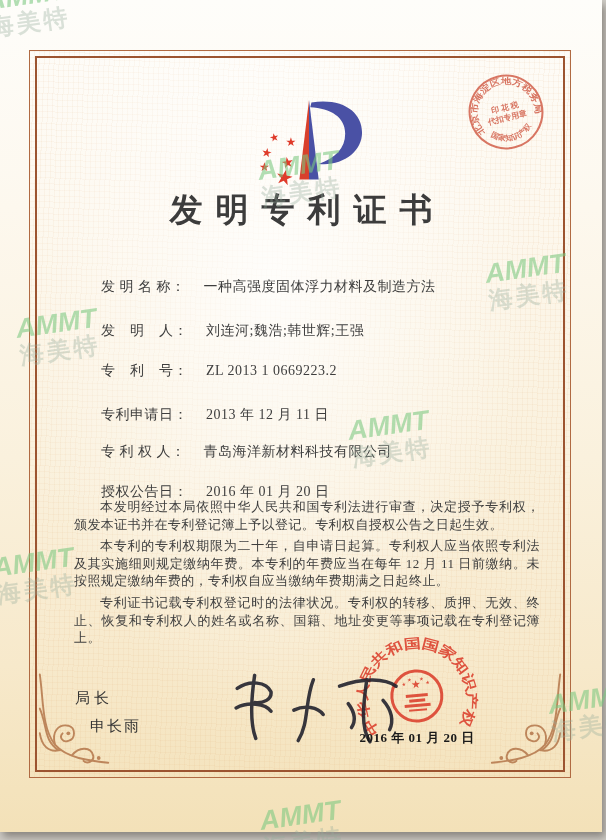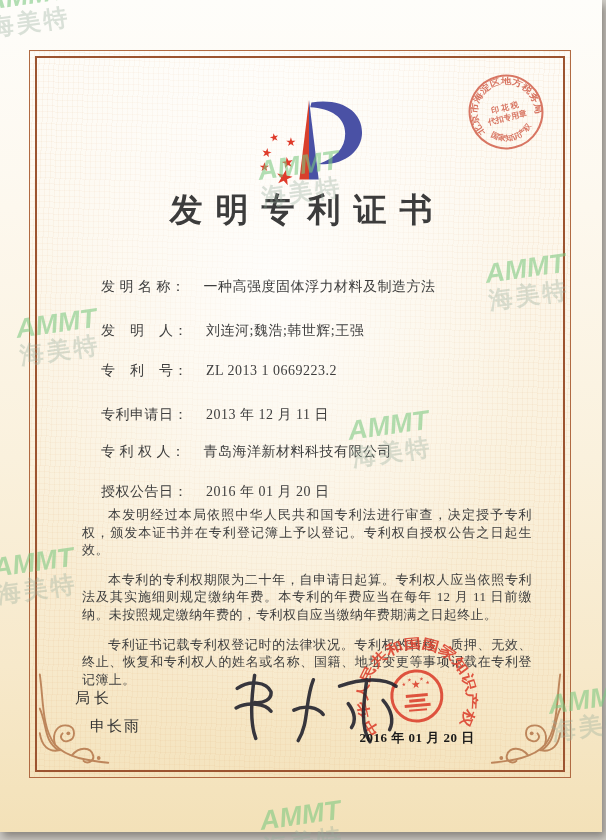--- a/index.html
+++ b/index.html
@@ -25,21 +25,21 @@
 
   .title{position:absolute;left:0;right:0;top:188px;text-align:center;font-size:33px;font-weight:600;
          letter-spacing:13px;padding-left:13px;color:#3c3c3c;z-index:4;}
 
   .field{position:absolute;left:85px;font-size:14px;color:#3e3e3e;letter-spacing:.5px;z-index:4;white-space:pre;}
   .f-label{white-space:pre;}
   .f-value{margin-left:18px;}
   .field1{top:262px}.field2{top:306px}.field3{top:346px}.field4{top:390px}.field5{top:427px}.field6{top:467px}
 
   .body-text{position:absolute;left:70px;width:474px;top:494px;z-index:4;}
-  .body-text p{margin:12px;font-size:13px;line-height:17.6px;color:#3f3f3f;text-align:justify;
+  .body-text p{margin:4px;font-size:13px;line-height:17.6px;color:#3f3f3f;text-align:justify;
                text-indent:2em;letter-spacing:.4px;}
 
   .signer-title{position:absolute;left:75px;top:689px;font-size:15px;letter-spacing:4px;color:#333;z-index:4;}
   .signer-name{position:absolute;left:90px;top:717px;font-size:15px;letter-spacing:2px;color:#333;z-index:4;}
   .signature{position:absolute;left:222px;top:662px;width:185px;height:92px;z-index:5;}
 
   .seal{position:absolute;left:352px;top:633px;width:130px;height:130px;z-index:4;opacity:.9;}
   .seal-date{position:absolute;left:352px;top:729px;width:130px;text-align:center;font-size:13px;
              font-weight:600;letter-spacing:.5px;color:#1a1a1a;z-index:6;}
 

